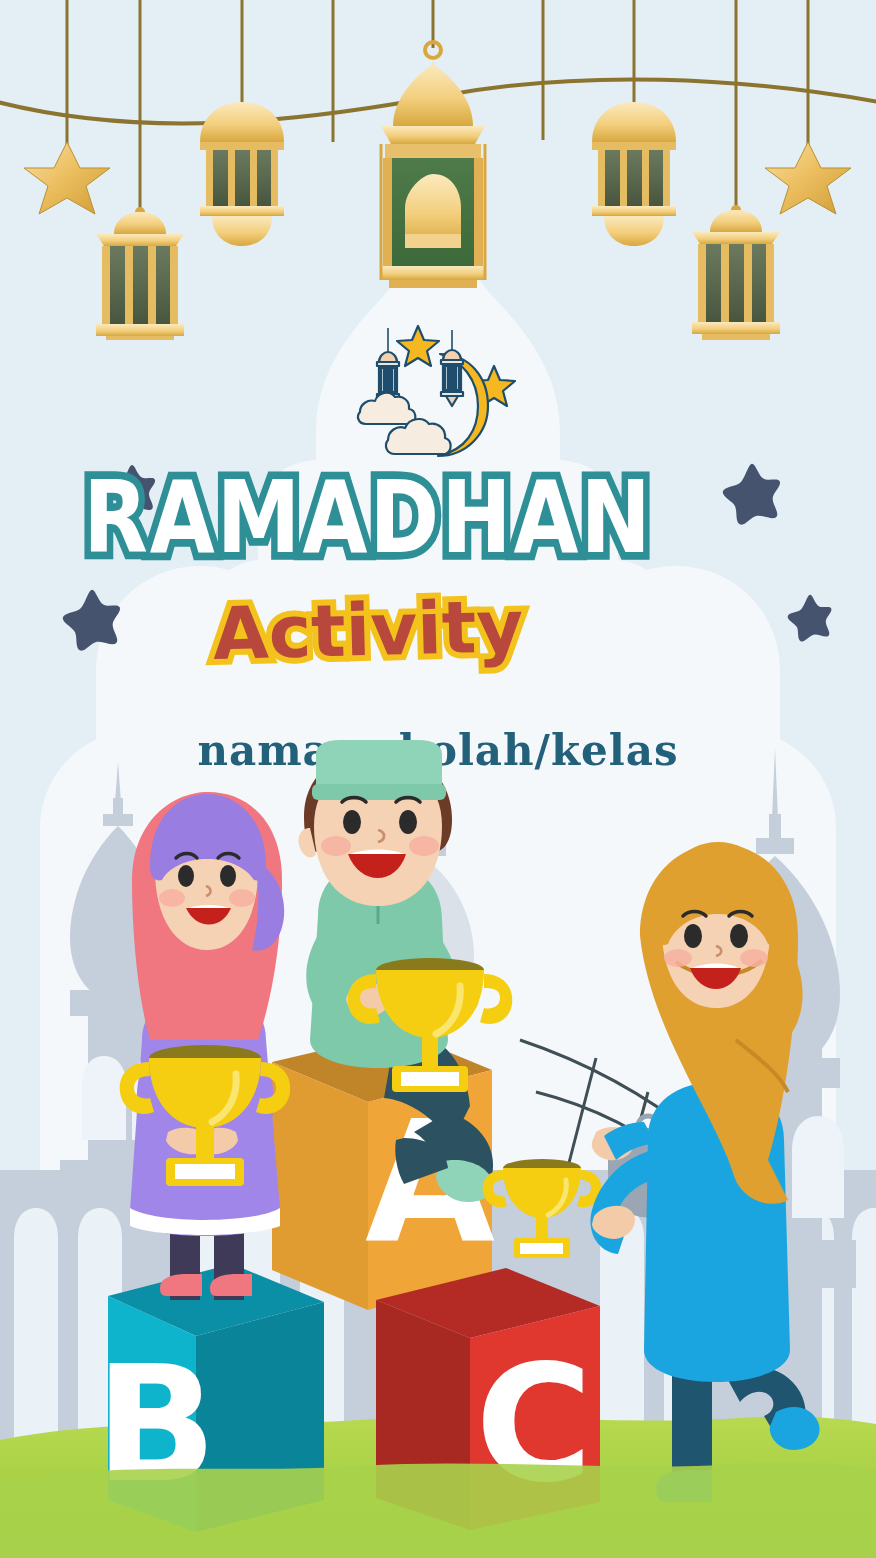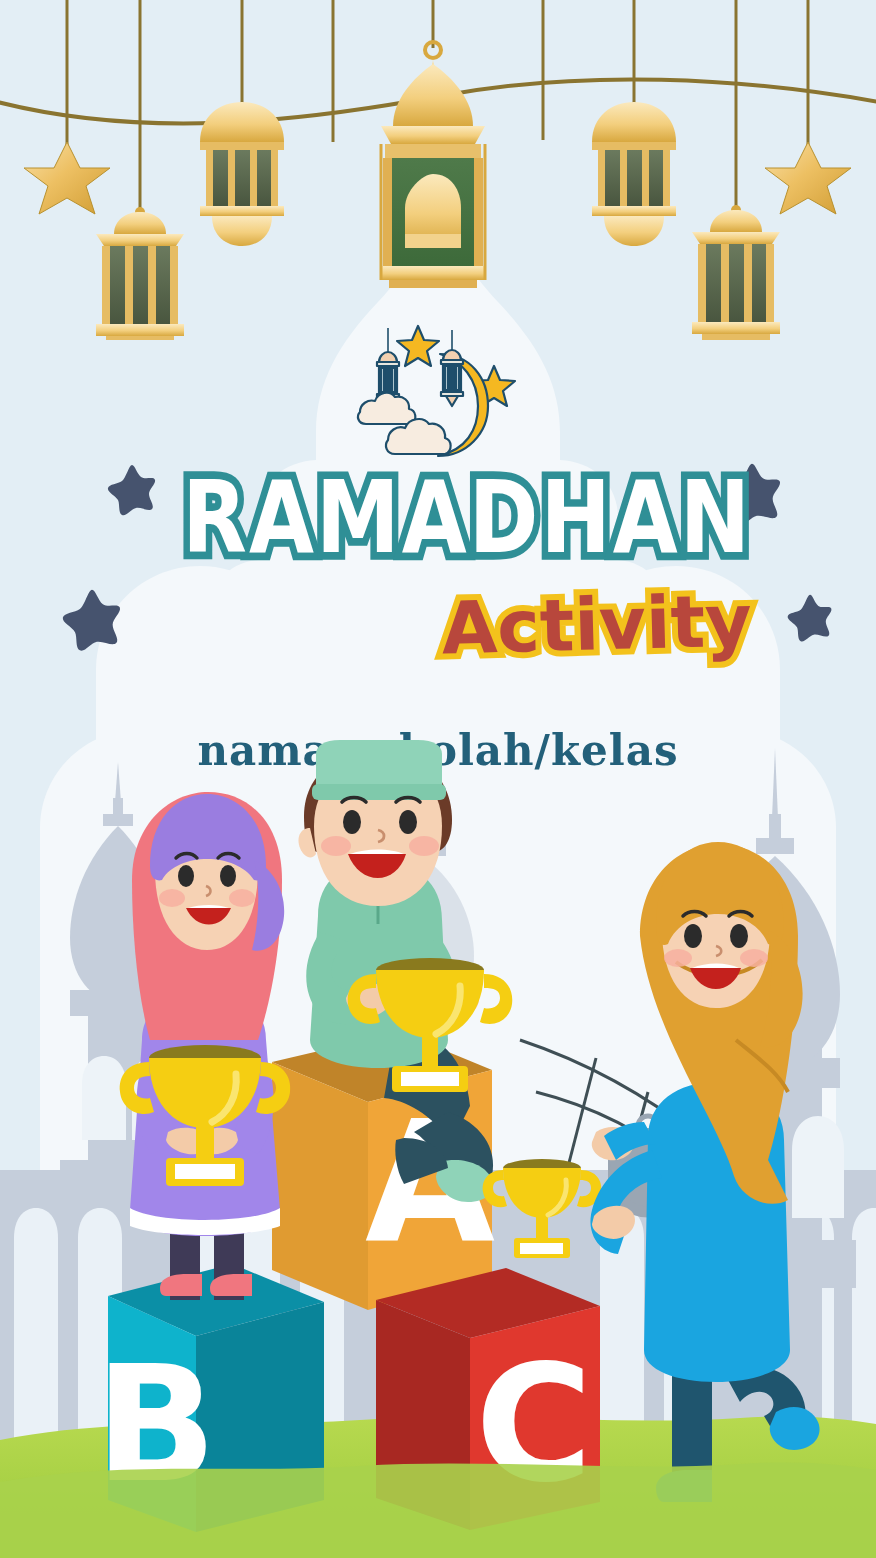--- a/index.html
+++ b/index.html
@@ -17,22 +17,22 @@
   .panel-svg{position:absolute;left:0;top:200px;width:876px;height:1360px;}
 
   
   .decor-svg{position:absolute;left:0;top:0;width:876px;height:340px;}
 
   
   .ornament{position:absolute;left:338px;top:312px;width:200px;height:160px;}
 
   
   .title-wrap{
-    position:absolute;left:16px;top:468px;width:736px;
-    text-align:right;
+    position:absolute;left:0;top:468px;width:736px;
+    text-align:center;
   }
   .title-main{
     display:block;
     font-family:"DejaVu Sans", sans-serif;
     font-size:84px;
     font-weight:bold;
     letter-spacing:2px;
     line-height:1;
     color:#ffffff;
     transform:scaleY(1.18);

